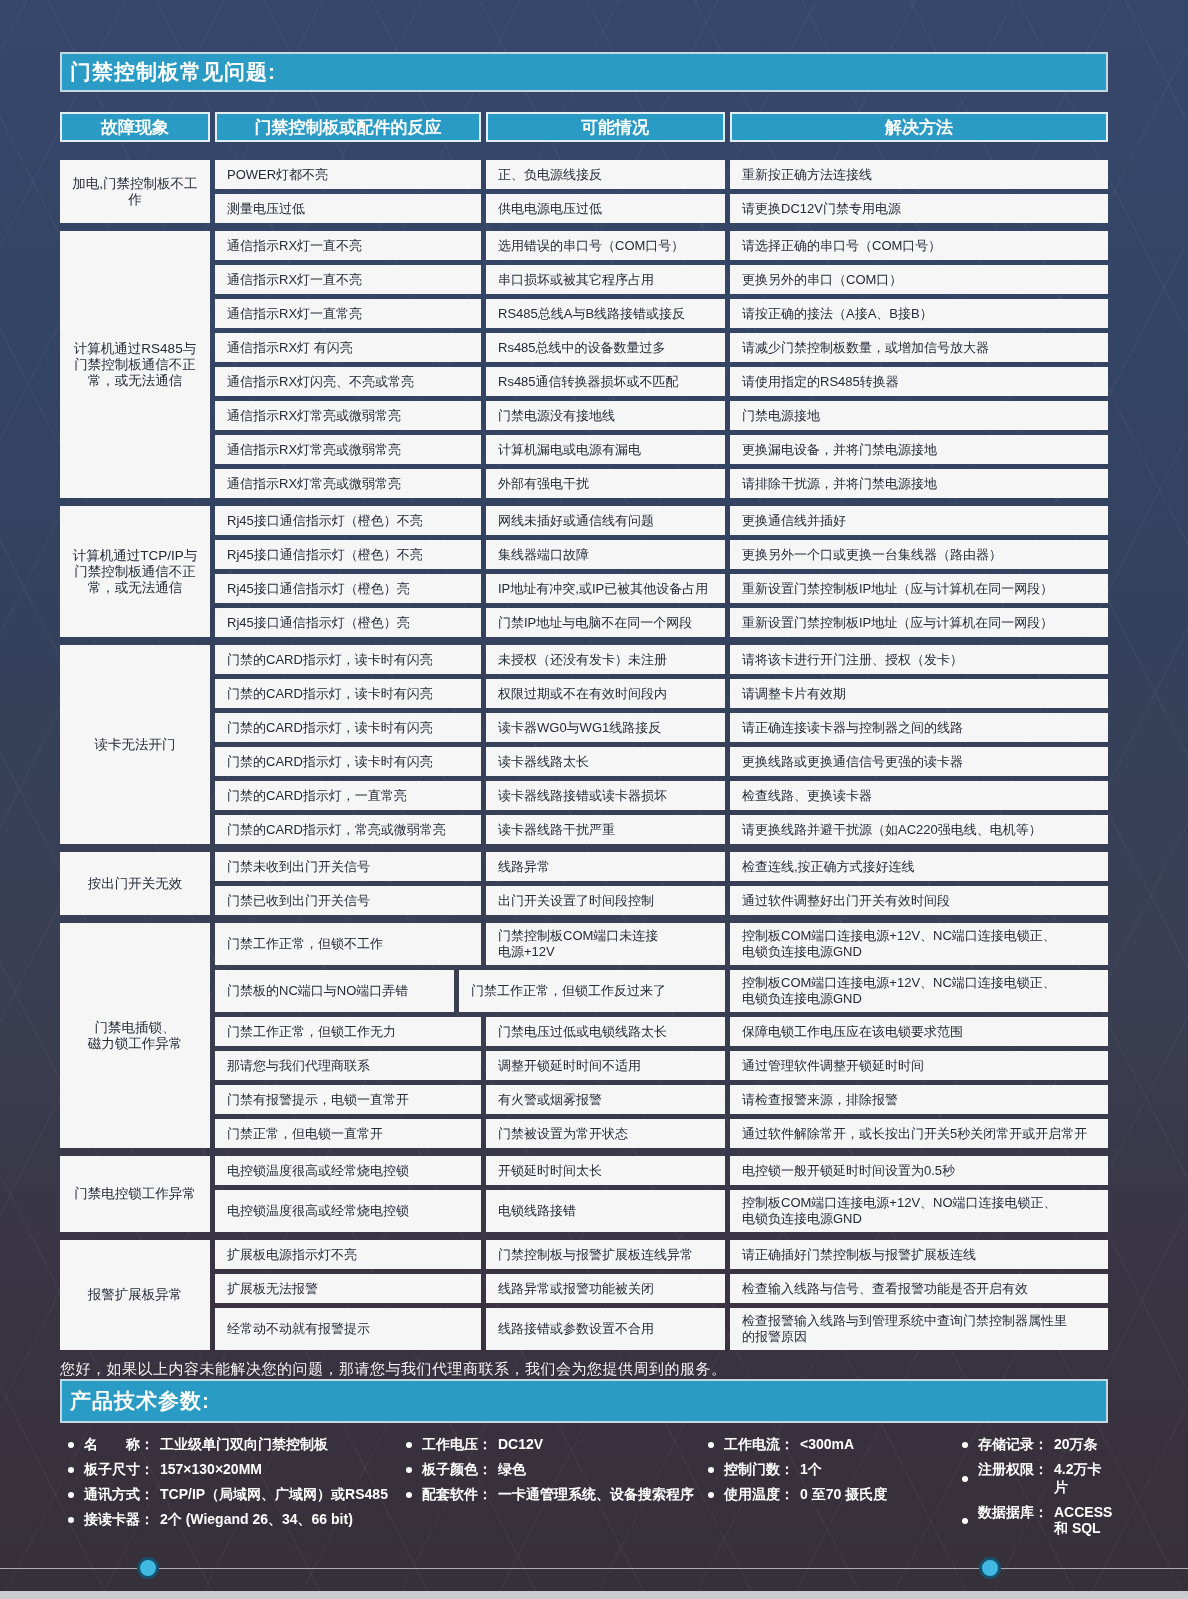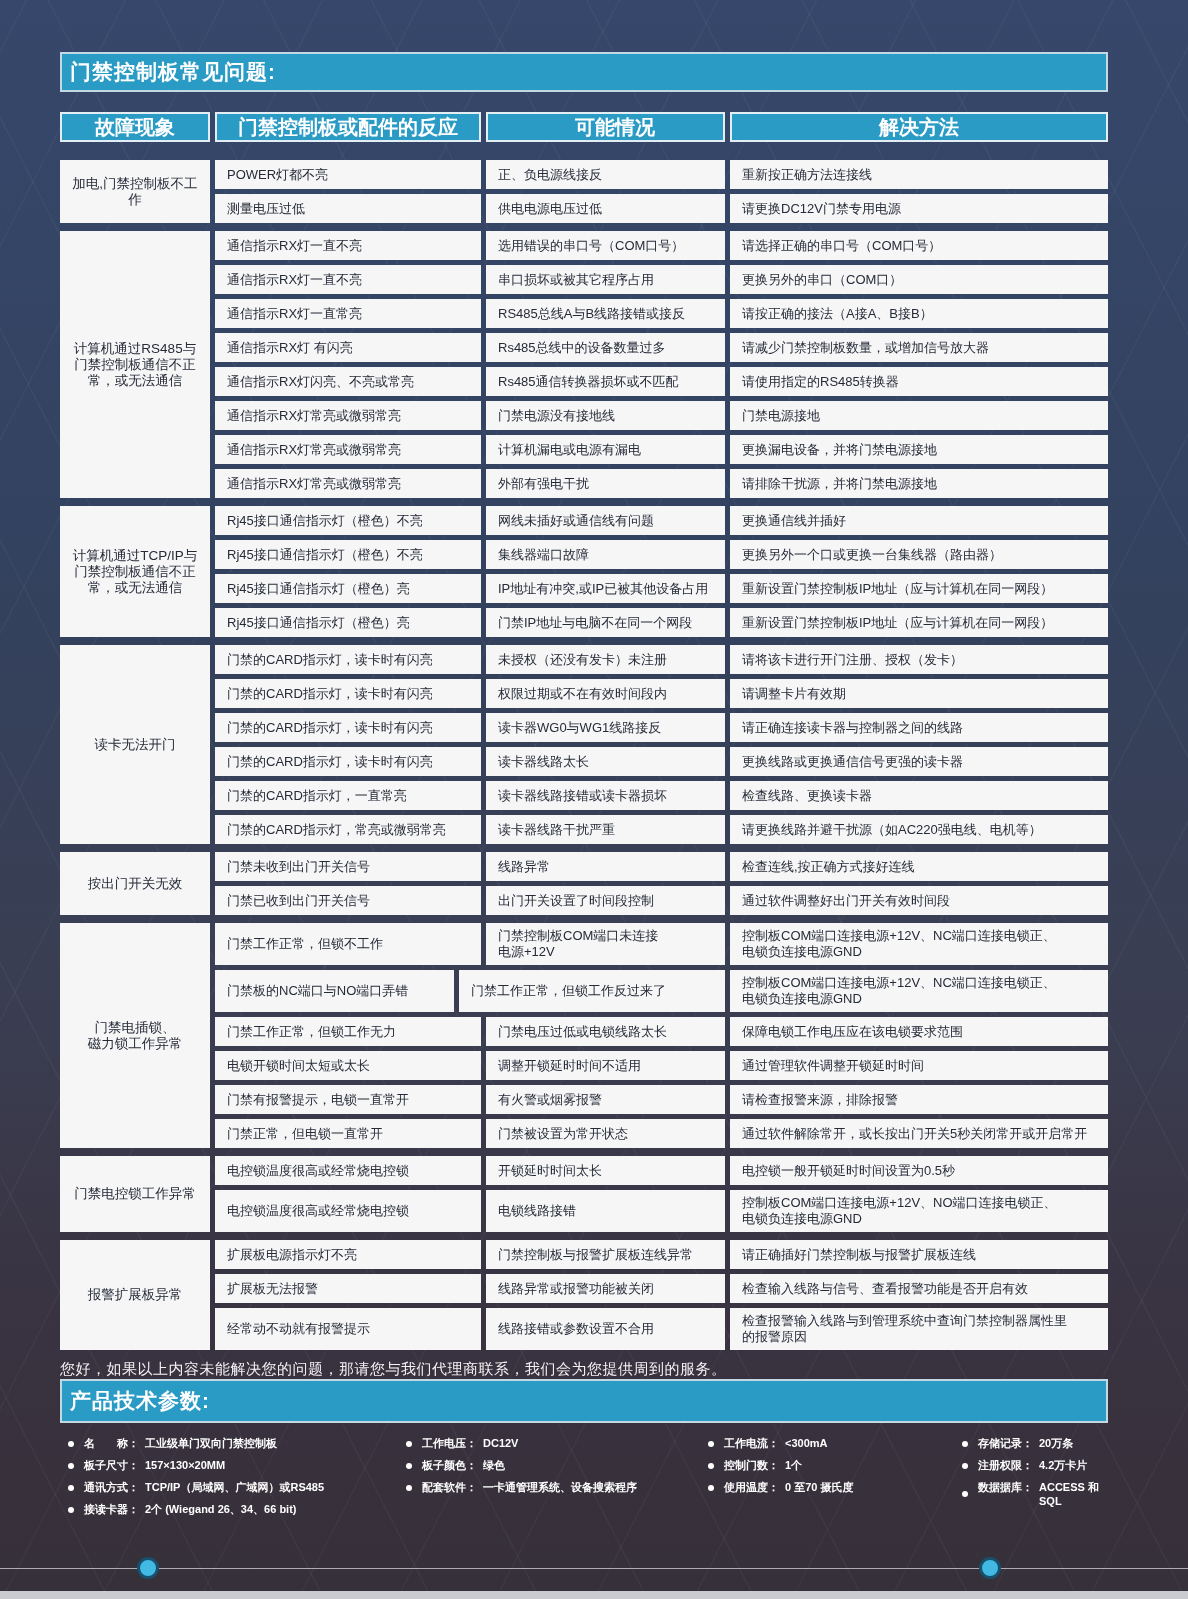--- a/index.html
+++ b/index.html
@@ -18,21 +18,21 @@
     height:40px; background:#2a9bc4; border:2px solid #c3d8e2;
     display:flex; align-items:center; padding-left:8px;
     color:#ffffff; font-size:21px; font-weight:bold; letter-spacing:1px;
   }
   .params-banner { height:44px; font-size:21px; }
 
   .tbl { margin-top:20px; }
   .header-row { display:flex; gap:5px; }
   .hcell {
     background:#2a9bc4; border:2px solid #e2eef4; color:#fff;
-    font-size:20px; font-weight:bold; height:30px;
+    font-size:17px; font-weight:bold; height:30px;
     display:flex; align-items:center; justify-content:center;
   }
   .w1 { width:150px; flex:none; }
   .w2 { width:266px; flex:none; }
   .w3 { width:239px; flex:none;padding-left:19px; }
   .w4 { flex:1; }
 
   .tbody { margin-top:18px; display:flex; flex-direction:column; gap:8px; }
   .group { display:flex; gap:5px; }
   .rows  { display:flex; flex-direction:column; gap:5px; flex:1; }
@@ -50,21 +50,21 @@
   .footer-note {
     margin-top:10px; color:#f2f2f4; font-size:15px; letter-spacing:0.5px;
   }
 
   .params {
     margin-top:13px; padding-left:8px;
     display:grid; grid-template-columns:330px 294px 246px auto;
     column-gap:8px; align-items:start;
   }
   .pcol { display:flex; flex-direction:column; gap:7px; }
-  .pline { display:flex; align-items:baseline; color:#ffffff; font-size:11px; font-weight:bold; }
+  .pline { display:flex; align-items:baseline; color:#ffffff; font-size:14px; font-weight:bold; }
   .pdot {
     width:6px; height:6px; border-radius:50%; background:#ffffff;
     flex:none; margin-right:10px; align-self:center;
   }
   .plabel { white-space:pre; }
   .pvalue { margin-left:6px; }
 
   .bottom-line { position:absolute; left:0; right:0; top:1568px; height:1px; background:rgba(214,214,220,0.75); }
   .dot {
     position:absolute; top:1557px; width:22px; height:22px; border-radius:50%;
@@ -243,21 +243,21 @@
                 <div class="cell w2">门禁工作正常，但锁工作反过来了</div>
                 <div class="cell w4">控制板COM端口连接电源+12V、NC端口连接电锁正、
 电锁负连接电源GND</div>
               </div>
               <div class="trow">
                 <div class="cell w2">门禁工作正常，但锁工作无力</div>
                 <div class="cell w3">门禁电压过低或电锁线路太长</div>
                 <div class="cell w4">保障电锁工作电压应在该电锁要求范围</div>
               </div>
               <div class="trow">
-                <div class="cell w2">电锁开锁时间太短或太长</div>
+                <div class="cell w2">那请您与我们代理商联系</div>
                 <div class="cell w3">调整开锁延时时间不适用</div>
                 <div class="cell w4">通过管理软件调整开锁延时时间</div>
               </div>
               <div class="trow">
                 <div class="cell w2">门禁有报警提示，电锁一直常开</div>
                 <div class="cell w3">有火警或烟雾报警</div>
                 <div class="cell w4">请检查报警来源，排除报警</div>
               </div>
               <div class="trow">
                 <div class="cell w2">门禁正常，但电锁一直常开</div>

